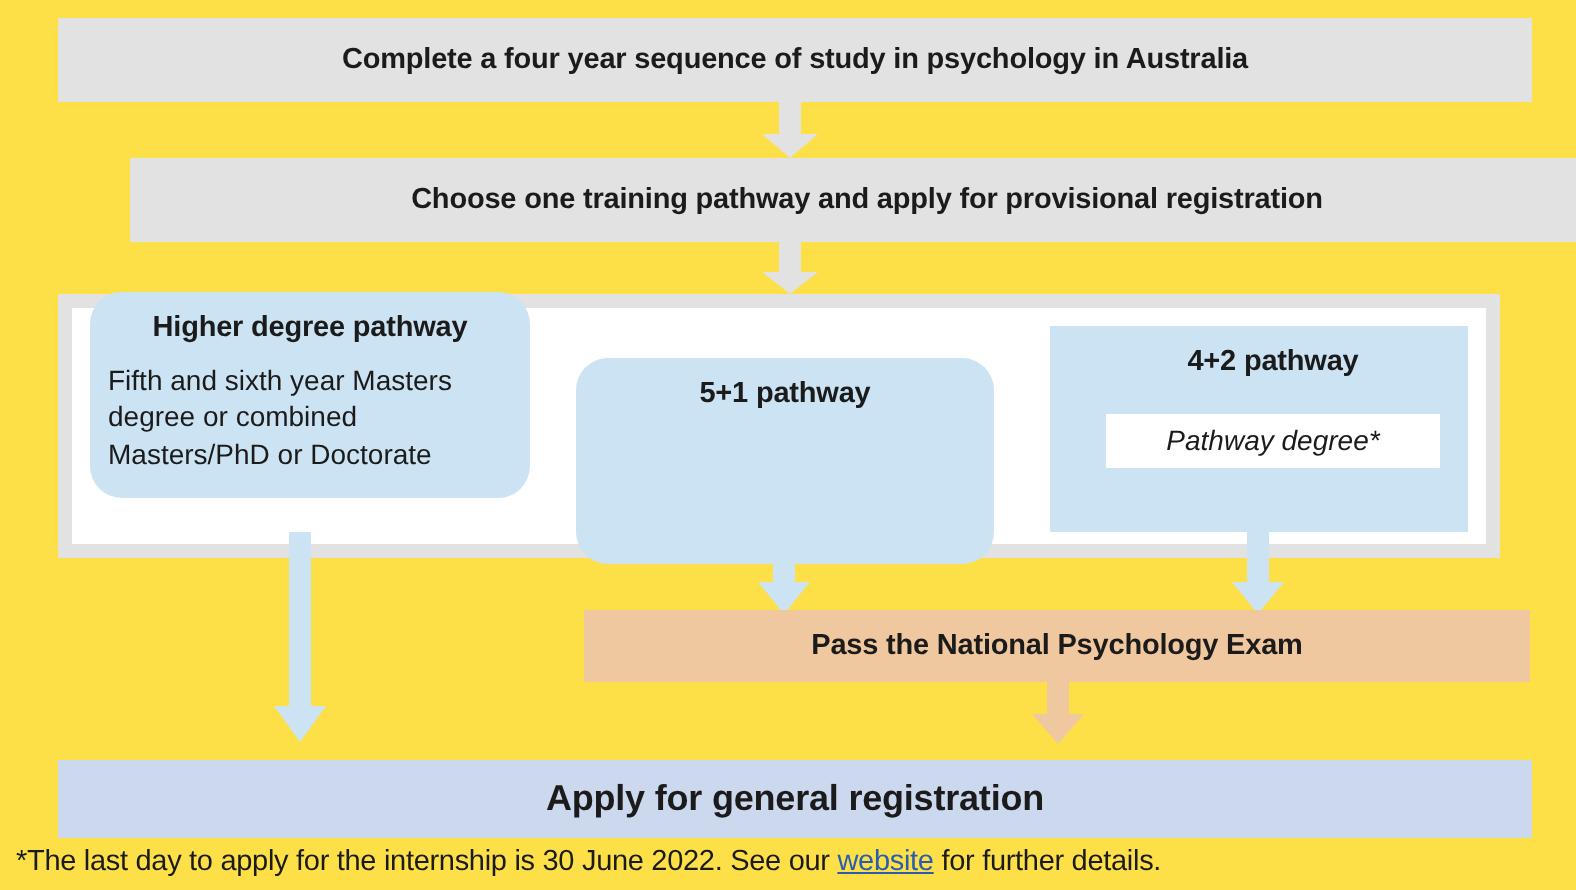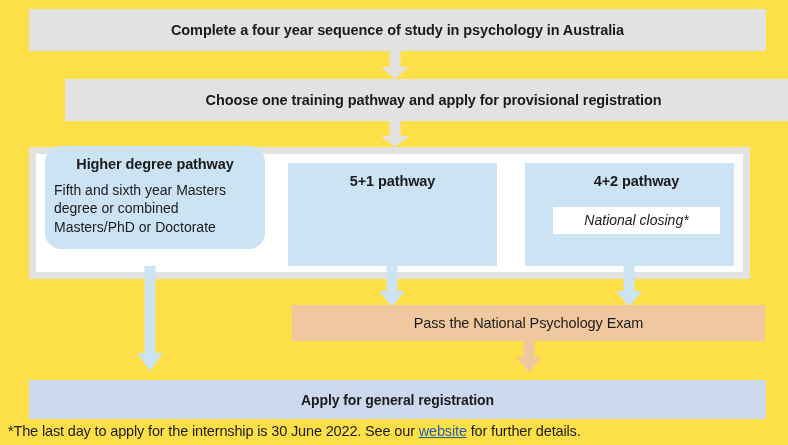--- a/index.html
+++ b/index.html
@@ -32,29 +32,29 @@
   .bar-grey {
     background: #e2e2e2;
     color: #1b1b1b;
     font-weight: bold;
     font-size: 14.5px;
     letter-spacing: -0.1px;
   }
   .bar-orange {
     background: #f0c8a0;
     color: #1b1b1b;
-    font-weight: normal;
+    font-weight: bold;
     font-size: 14.5px;
     letter-spacing: -0.1px;
   }
   .bar-blue {
     background: #ccd8ee;
     color: #1b1b1b;
     font-weight: bold;
-    font-size: 14px;
+    font-size: 18px;
     letter-spacing: -0.1px;
   }
 
   
   .pathway-frame {
     position: absolute;
     box-sizing: border-box;
     border: 7px solid #e2e2e2;
     background: #ffffff;
   }
@@ -150,27 +150,27 @@
   </div>
 
   <div class="pathway-frame" style="left:29px; top:147px; width:721px; height:132px;">
   </div>
 
   <div class="pathway-card" style="left:45px; top:146px; width:220px; height:103px;border-radius:16px;">
     <div class="pathway-title">Higher degree pathway</div>
     <div class="pathway-desc">Fifth and sixth year Masters degree or combined Masters/PhD or Doctorate</div>
   </div>
 
-  <div class="pathway-card" style="left:288px; top:163px; width:209px; height:103px;">
+  <div class="pathway-card" style="left:288px; top:179px; width:209px; height:103px;border-radius:16px;">
     <div class="pathway-title">5+1 pathway</div>
   </div>
 
   <div class="pathway-card" style="left:525px; top:163px; width:209px; height:103px; padding-left:28px; padding-right:14px;">
     <div class="pathway-title">4+2 pathway</div>
-    <div class="pathway-note">National closing*</div>
+    <div class="pathway-note">Pathway degree*</div>
   </div>
 
   <div class="arrow" style="left:124px; top:266px; width:52px; height:105px;">
     <div class="stem" style="width:11px; height:88px; background:#cbe3f3;"></div>
     <div class="head" style="border-left:13px solid transparent; border-right:13px solid transparent; border-top:18px solid #cbe3f3;"></div>
   </div>
 
   <div class="arrow" style="left:366px; top:266px; width:52px; height:41px;">
     <div class="stem" style="width:11px; height:26px; background:#cbe3f3;"></div>
     <div class="head" style="border-left:13px solid transparent; border-right:13px solid transparent; border-top:16px solid #cbe3f3;"></div>

